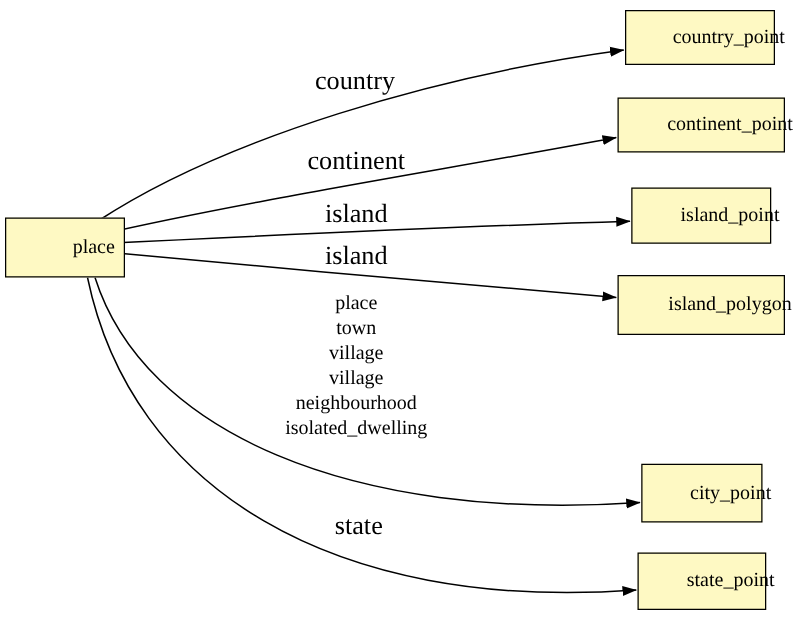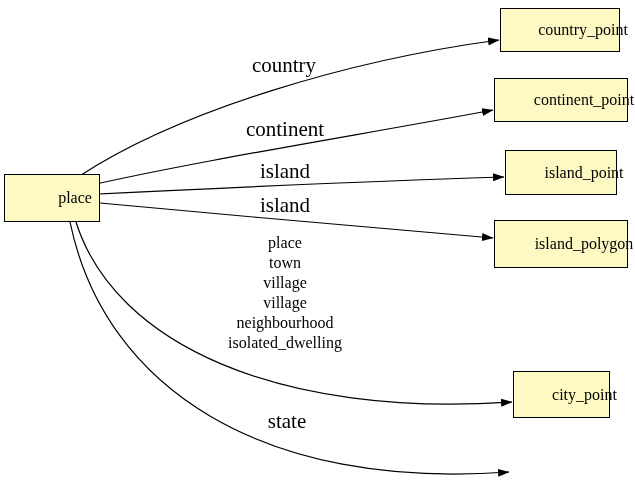--- a/index.html
+++ b/index.html
@@ -79,20 +79,21 @@
   <div class="node" style="left:500px; top:8px; width:120px; height:44px">country_point</div>
 
   <div class="node" style="left:494px; top:78px; width:134px; height:44px">continent_point</div>
 
   <div class="node" style="left:494px; top:220px; width:134px; height:48px">island_polygon</div>
 
   <div class="node" style="left:505px; top:150px; width:112px; height:45px">island_point</div>
 
   <div class="node" style="left:513px; top:371px; width:97px; height:47px">city_point</div>
 
+  <div class="node" style="left:510px; top:442px; width:103px; height:46px">state_point</div>
 
   <div class="elabel" style="left:284px; top:65px">country</div>
 
   <div class="elabel" style="left:285px; top:129px">continent</div>
 
   <div class="elabel" style="left:285px; top:171px">island</div>
 
   <div class="elabel" style="left:285px; top:205px">island</div>
 
   <div class="elabel-block" style="left:285px; top:233px">

